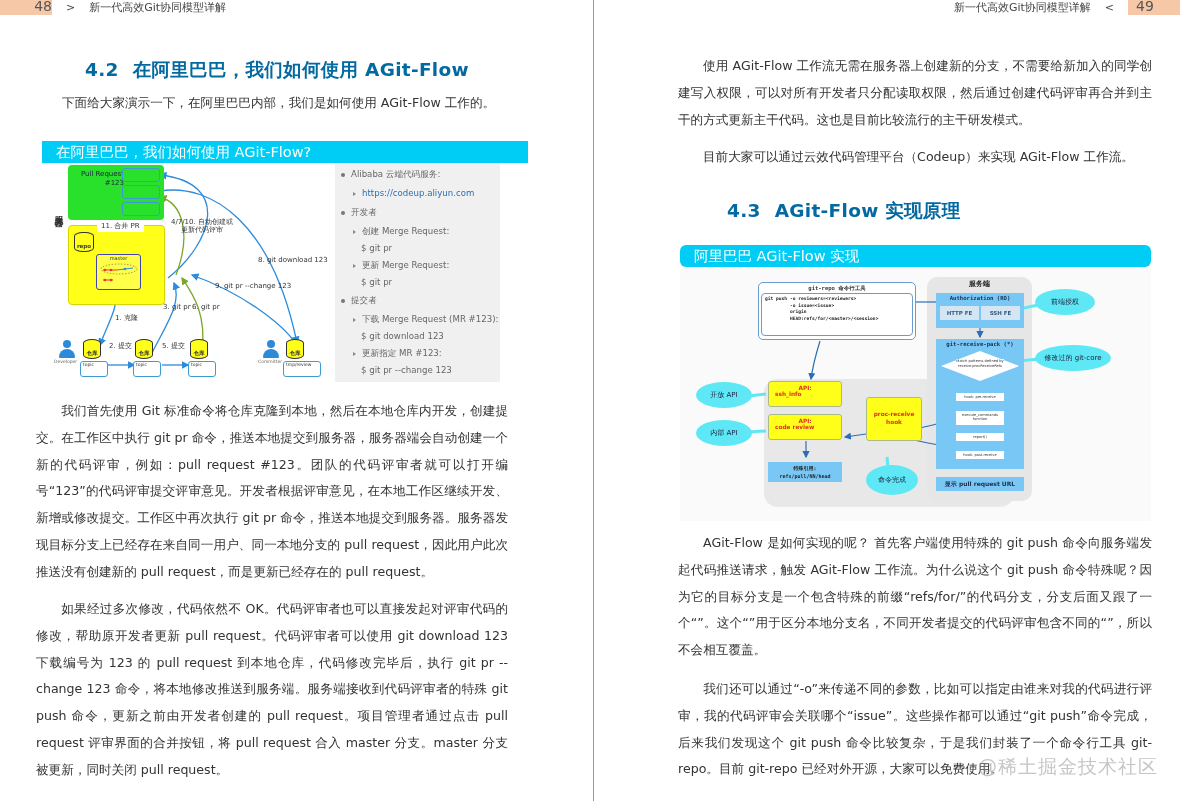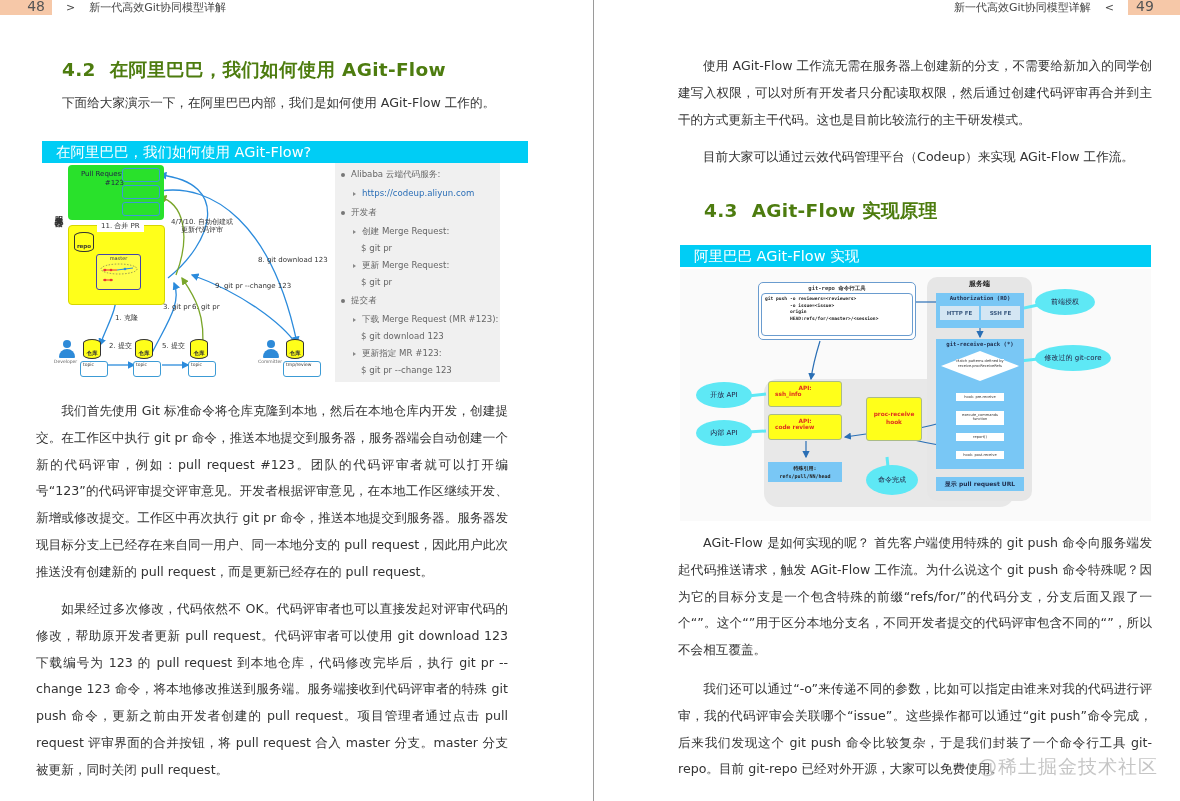--- a/index.html
+++ b/index.html
@@ -8,25 +8,25 @@
 
   .page { position: absolute; top: 0; height: 801px; background: #fff; }
   .page-left { left: 0; width: 593px; }
   .page-right { left: 594px; width: 586px; }
   .gutter { position: absolute; left: 593px; top: 0; width: 1px; height: 801px; background: #9a9a9a; }
 
   
   .run-head { position: absolute; top: 0; height: 14px; font-size: 11px; color: #444; display: flex; align-items: center; white-space: nowrap; }
   .page-left .run-head { left: 0; }
   .page-right .run-head { right: 0; }
-  .pgnum { background: #f6c8a8; color: #555; font-size: 14px; height: 16px; line-height: 14px; width: 52px; padding: 0 7px; }
+  .pgnum { background: #f6c8a8; color: #555; font-size: 14px; height: 16px; line-height: 14px; width: 52px; padding: 0 0; }
   .page-left .pgnum { text-align: right; margin-right: 14px; }
   .page-right .pgnum { text-align: left; margin-left: 14px; padding-left: 8px; }
 
-  .h2 { position: absolute; color: #4d7c0f; font-size: 18.5px; font-weight: bold; white-space: nowrap; letter-spacing: 0.3px; }
+  .h2 { position: absolute; color: #0369a1; font-size: 18.5px; font-weight: bold; white-space: nowrap; letter-spacing: 0.3px; margin-left: 23px; }
   .h2 .num { margin-right: 14px; }
 
   .para { position: absolute; font-size: 12.6px; line-height: 26.8px; color: #333; text-align: justify; }
   .para .indent { display: inline-block; width: 25px; }
 
   
   .slide-title { position: absolute; background: #00cdf5; color: #fff; font-size: 14.5px; padding-left: 14px; height: 22px; line-height: 22px; white-space: nowrap; }
 
   
   .diag1 { position: absolute; left: 42px; top: 163px; width: 458px; height: 219px; background: #fff; }
@@ -204,21 +204,21 @@
   </div>
 
   <div class="para" style="left:84px; top:53px; width:474px;"><span class="indent"></span><span>使用 AGit-Flow 工作流无需在服务器上创建新的分支，不需要给新加入的同学创建写入权限，可以对所有开发者只分配读取权限，然后通过创建代码评审再合并到主干的方式更新主干代码。这也是目前比较流行的主干研发模式。</span></div>
   <div class="para" style="left:84px; top:144px; width:474px;"><span class="indent"></span><span>目前大家可以通过云效代码管理平台（Codeup）来实现 AGit-Flow 工作流。</span></div>
 
   <div class="h2" style="left:110px; top:198px;">
     <span class="num">4.3</span><span>AGit-Flow 实现原理</span>
   </div>
 </div>
 
-<div class="slide-title" style="left:680px; top:245px; width:471px;">阿里巴巴 AGit-Flow 实现</div>
+<div class="slide-title" style="left:680px; top:245px; width:471px;border-radius:6px;">阿里巴巴 AGit-Flow 实现</div>
 
 <div class="diag2">
   <div class="outer-grey"></div>
   <div class="server-panel">
     <div style="position:absolute; top:2px; width:100%; text-align:center; font-size:7px; font-weight:bold; color:#222;">服务端</div>
   </div>
 
   <svg width="471" height="252" style="position:absolute;left:0;top:0">
     <defs>
         <marker id="ar" markerWidth="6" markerHeight="6" refX="5" refY="3" orient="auto">

